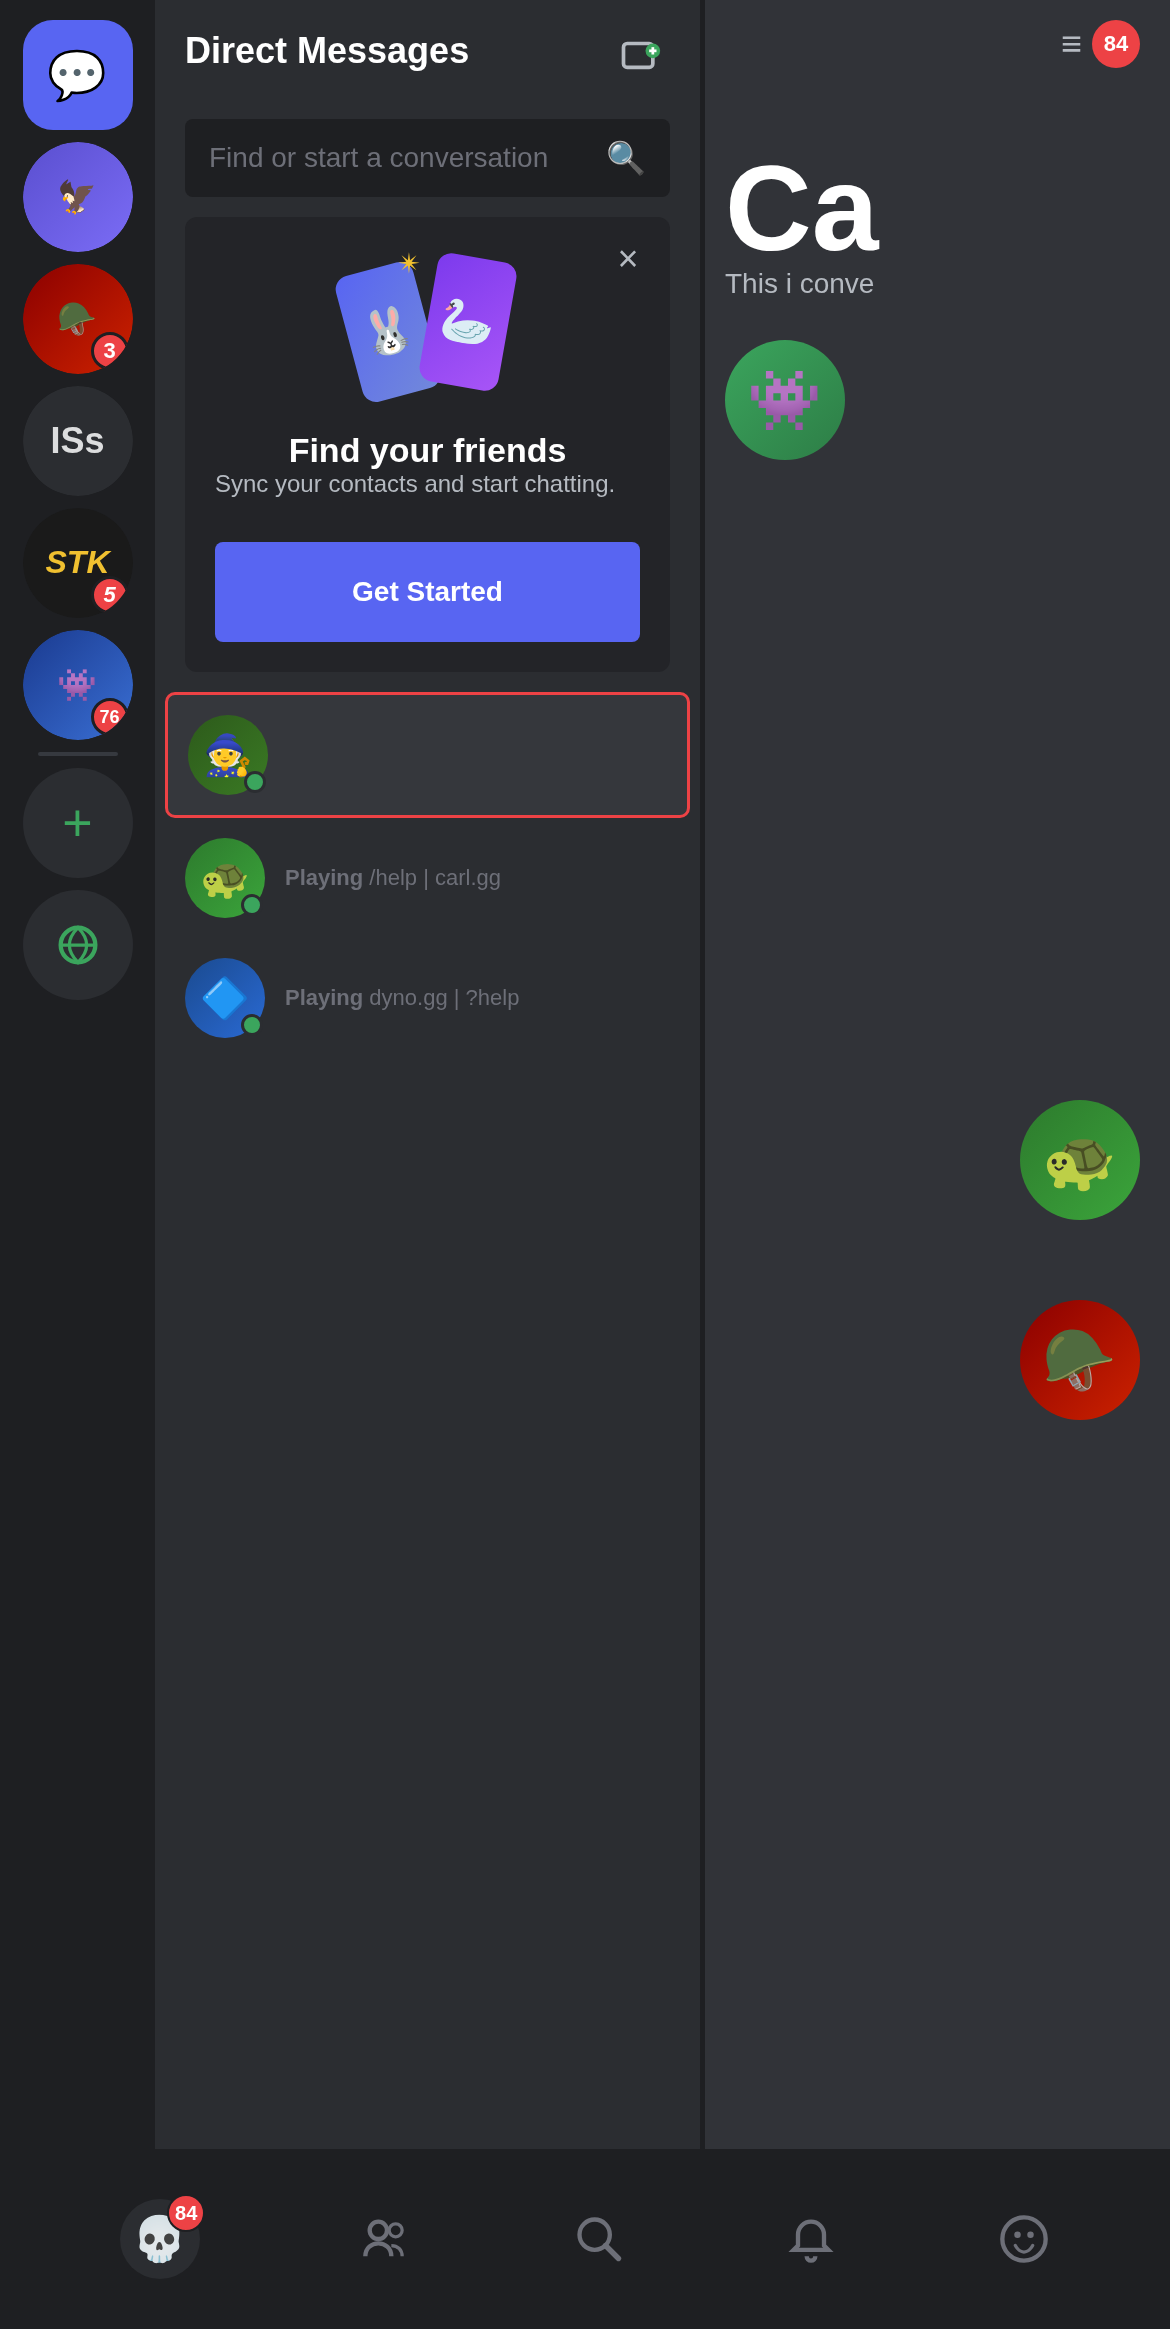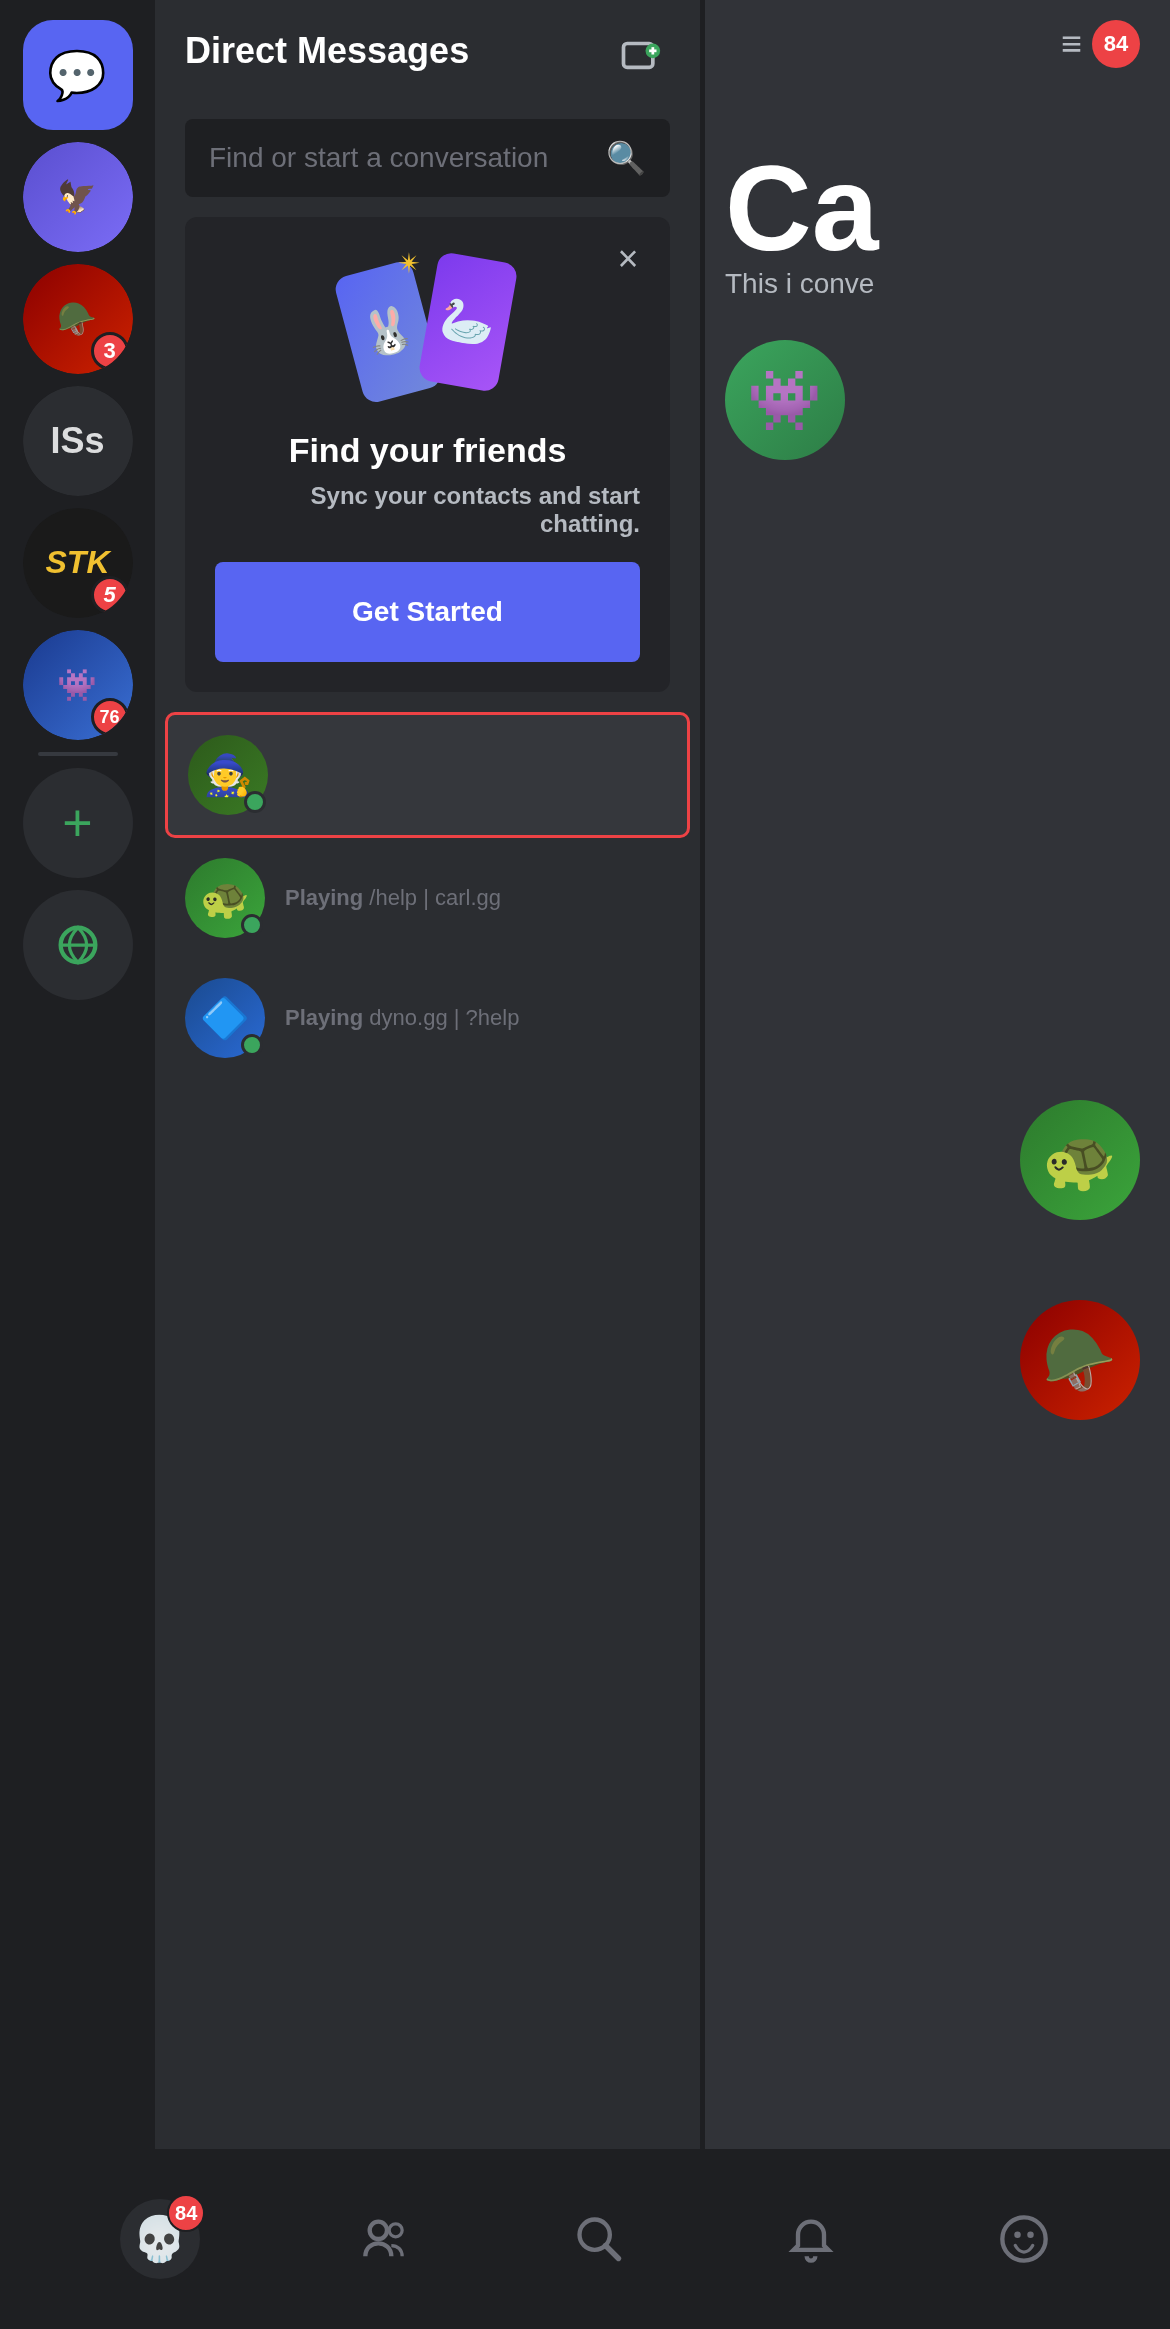--- a/index.html
+++ b/index.html
@@ -256,29 +256,27 @@
 
     .phone-char {
       font-size: 44px;
     }
 
     .card-title {
       color: white;
       font-size: 34px;
       font-weight: 700;
       text-align: center;
-      margin-bottom: 12px;
     }
 
     .card-subtitle {
       color: #b5bac1;
       font-size: 24px;
-      text-align: right;
-      margin-bottom: 24px;
-      font-weight: bold;
+      text-align: left;
+      margin-bottom: 44px;
     }
 
     .get-started-btn {
       width: 100%;
       background-color: #5865f2;
       color: white;
       border: none;
       border-radius: 8px;
       padding: 34px;
       font-size: 28px;

